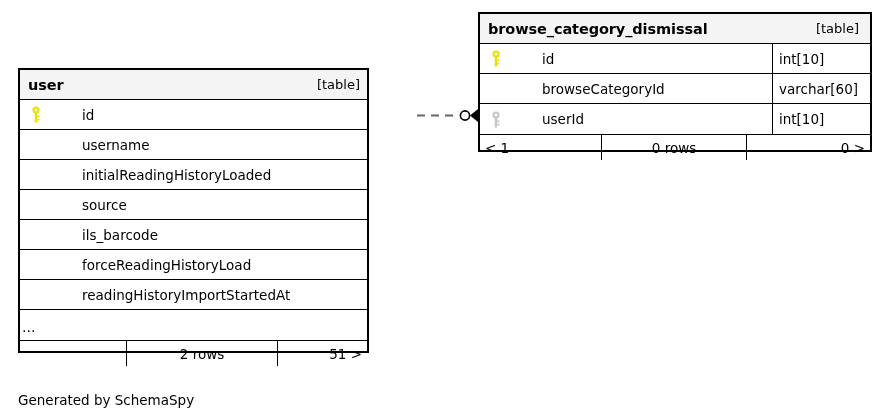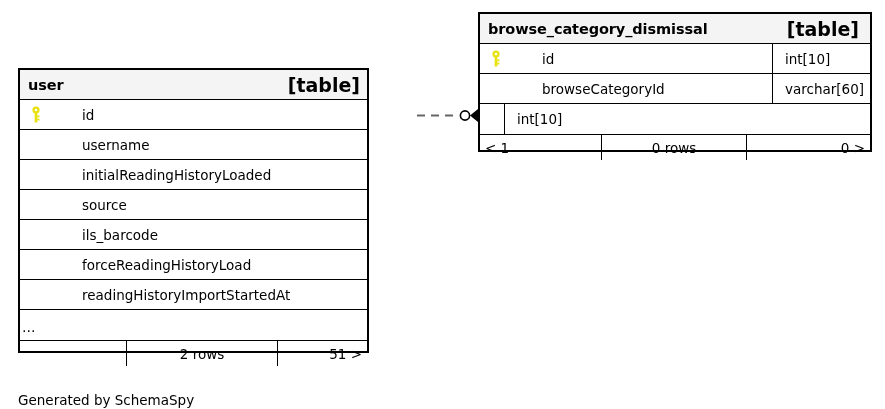--- a/index.html
+++ b/index.html
@@ -36,22 +36,22 @@
     gap: 25px;
   }
   .ent-title {
     font-weight: bold;
     font-size: 14.5px;
     letter-spacing: -0.1px;
     white-space: nowrap;
   }
   .ent-type-tag {
     margin-left: auto;
-    font-size: 19px;
-    font-weight: bold;
+    font-size: 13px;
+    font-weight: normal;
     white-space: nowrap;
   }
 
   .ent-rows {
     display: block;
   }
 
   .row {
     display: flex;
     align-items: center;
@@ -73,24 +73,23 @@
     overflow: hidden;
     white-space: nowrap;
     gap: 36px;
   }
   .row-type {
     display: flex;
     align-items: center;
     box-sizing: border-box;
     height: 100%;
     border-left: 1px solid #000000;
-    padding-left: 12px;
-    white-space: nowrap;
-    font-size: 13.5px;
-    margin-left: 24px;
+    padding-left: 6px;
+    white-space: nowrap;
+    font-size: 13.5px;
   }
 
   
   .key-slot {
     width: 20px;
     flex: 0 0 20px;
     display: flex;
     align-items: center;
     justify-content: center;
   }
@@ -251,20 +250,32 @@
 
     <div class="row">
       <div class="row-name">
         <span class="key-slot"></span>
         <span class="col-label">browseCategoryId</span>
       </div>
       <div class="row-type" style="flex:0 0 98px;">varchar[60]</div>
     </div>
 
     <div class="row">
+      <div class="row-name">
+        <span class="key-slot">
+          <svg width="10" height="17" viewBox="0 0 10 17" aria-hidden="true">
+            <circle cx="5" cy="4" r="3.6" fill="#c8c8c8"></circle>
+            <circle cx="5" cy="4" r="1.35" fill="#ffffff"></circle>
+            <rect x="3.7" y="6.2" width="2.6" height="10.3" fill="#c8c8c8"></rect>
+            <rect x="6.3" y="9.4" width="2.1" height="1.9" fill="#c8c8c8"></rect>
+            <rect x="6.3" y="12.6" width="2.1" height="1.9" fill="#c8c8c8"></rect>
+          </svg>
+        </span>
+        <span class="col-label">userId</span>
+      </div>
       <div class="row-type" style="flex:0 0 98px;">int[10]</div>
     </div>
 
   </div>
 
   <div class="ent-footer">
     <div class="foot-cell foot-left" style="flex:0 0 121px;">&lt; 1</div>
     <div class="foot-cell foot-mid" style="flex:0 0 145px;">0 rows</div>
     <div class="foot-cell foot-right" style="flex:1 1 auto;">0 &gt;</div>
   </div>

